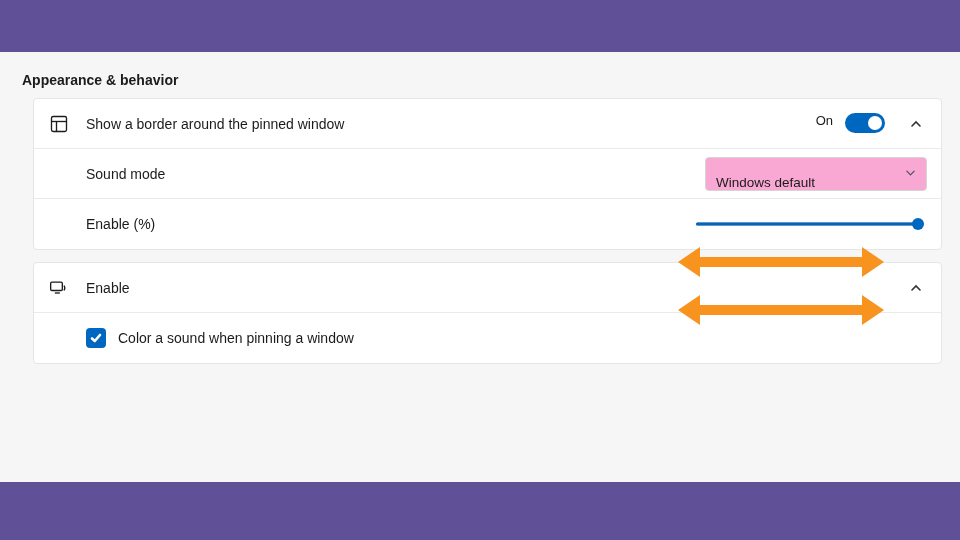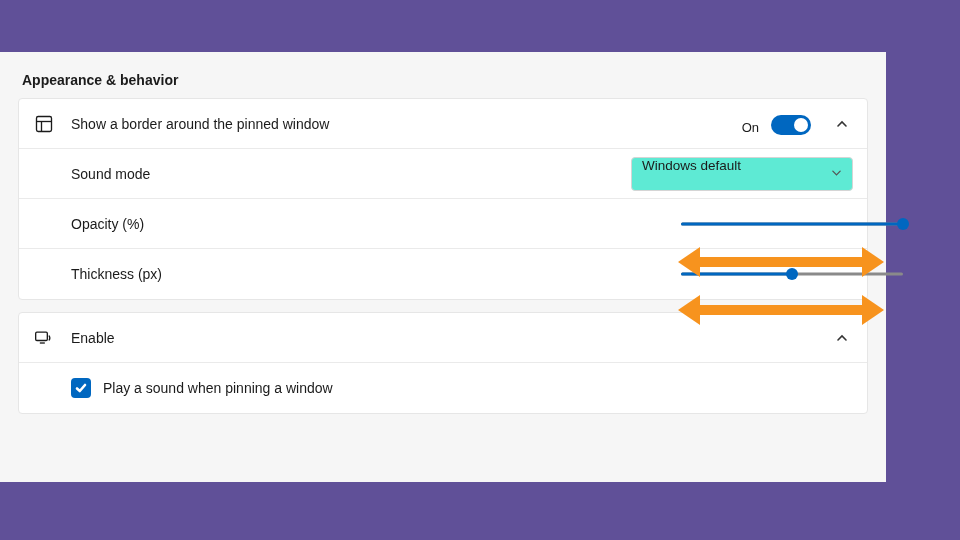--- a/index.html
+++ b/index.html
@@ -9,35 +9,36 @@
     font-family: "Segoe UI", -apple-system, sans-serif;
     font-size: 14px;
     color: #1b1b1b;
     background: #605098;
     overflow: hidden;
   }
   .settings-panel {
     position: absolute;
     left: 0;
     top: 52px;
-    width: 886px;
+    width: 960px;
     height: 430px;
     background: #f6f6f6;
     padding: 20px 18px 0 18px;
   }
   .section-title {
     font-size: 14px;
     font-weight: 600;
     margin: 0 0 10px 4px;
   }
   .card {
     background: #fff;
     border: 1px solid #e6e6e6;
     border-radius: 4px;
     margin-bottom: 12px;
+    margin-left: 15px;
   }
   .row {
     display: flex;
     align-items: center;
     min-height: 50px;
     padding: 0 14px;
     border-bottom: 1px solid #eaeaea;
     position: relative;
   }
   .row:last-child { border-bottom: none; }
@@ -50,21 +51,21 @@
     align-items: center;
     justify-content: center;
   }
   .row .label {
     flex: 0 0 auto;
     color: #1b1b1b;
   }
   .spacer { flex: 1 1 auto; }
   .control-zone {
     display: flex;
-    align-items: flex-end;
+    align-items: flex-start;
     gap: 12px;
   }
   
   .toggle {
     width: 40px;
     height: 20px;
     border-radius: 10px;
     background: #0067c0;
     position: relative;
   }
@@ -91,23 +92,23 @@
     justify-content: center;
     margin-left: 8px;
   }
   .chevron svg { width: 12px; height: 12px; }
   
   .dropdown {
     width: 222px;
     height: 34px;
     border: 1px solid #d5d5d5;
     border-radius: 4px;
-    background: #5eead4;
-    display: flex;
-    align-items: flex-start;
+    background: #f9a8d4;
+    display: flex;
+    align-items: flex-end;
     padding: 0 10px;
     font-size: 13.5px;
     position: relative;
   }
   .dropdown .dd-arrow {
     position: absolute;
     right: 10px;
     top: 50%;
     transform: translateY(-50%);
   }
@@ -222,36 +223,28 @@
         <span>Windows default</span>
         <span class="dd-arrow">
           <svg viewBox="0 0 12 12" width="11" height="11">
               <path d="M2 4 L6 8 L10 4" fill="none" stroke="#555" stroke-width="1.4" stroke-linecap="round"></path>
             </svg>
         </span>
       </div>
     </div>
 
     <div class="row sub" style="min-height:50px;">
-      <span class="label">Opacity (%)</span>
+      <span class="label">Enable (%)</span>
       <div class="slider-wrap">
         <div class="slider-track"></div>
         <div class="slider-fill" id="opacity-fill" style="width: 100%;"></div>
         <div class="slider-thumb" id="opacity-thumb" style="left: 100%;"></div>
       </div>
     </div>
 
-    <div class="row sub" style="min-height:50px;">
-      <span class="label">Thickness (px)</span>
-      <div class="slider-wrap">
-        <div class="slider-track"></div>
-        <div class="slider-fill" id="thickness-fill" style="width: 50%;"></div>
-        <div class="slider-thumb" id="thickness-thumb" style="left: 50%;"></div>
-      </div>
-    </div>
 
 
   </div>
 
   <div class="card">
 
     <div class="row">
       <span class="icon">
         <svg viewBox="0 0 24 24" width="20" height="20" fill="none" stroke="#1b1b1b" stroke-width="1.6">
           <rect x="2" y="5" width="14" height="10" rx="1.5"></rect>
@@ -267,21 +260,21 @@
           </svg>
       </span>
     </div>
 
     <div class="row sub">
       <span class="checkbox">
         <svg viewBox="0 0 12 12">
             <path d="M2 6.5 L4.8 9 L10 3"></path>
           </svg>
       </span>
-      <span class="label">Play a sound when pinning a window</span>
+      <span class="label">Color a sound when pinning a window</span>
     </div>
 
   </div>
 
   <div class="annot-arrow" style="left:678px; top:195px; width:206px;">
     <div class="bar"></div>
       <div class="head-l"></div>
       <div class="head-r"></div>
   </div>
   <div class="annot-arrow" style="left:678px; top:243px; width:206px;">

